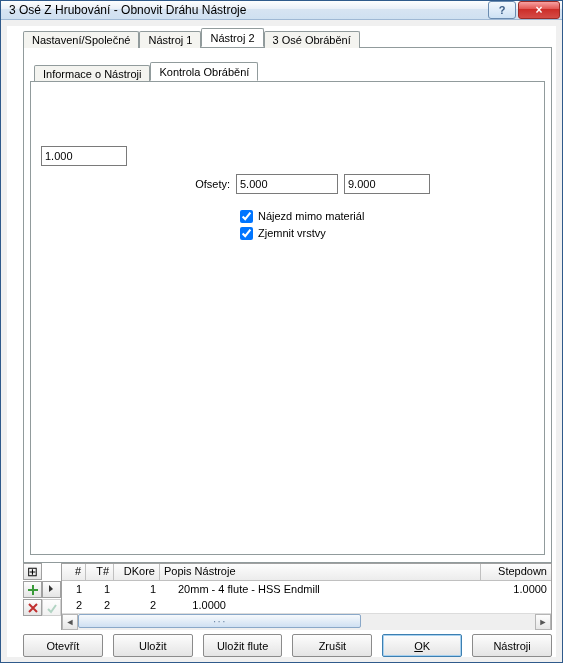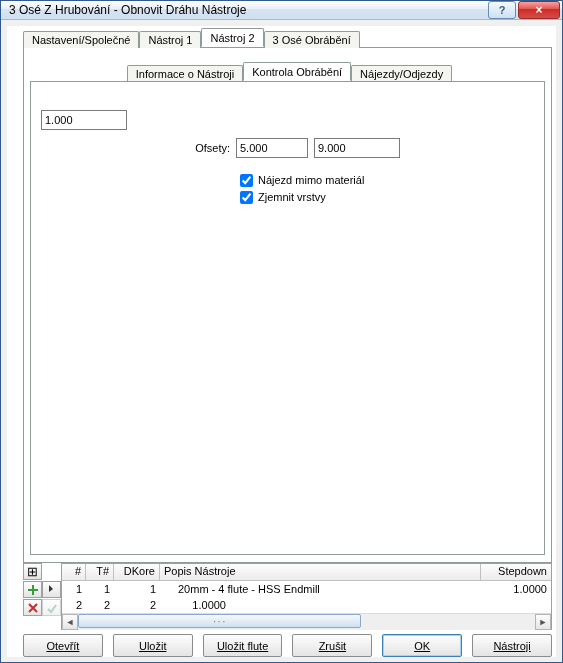--- a/index.html
+++ b/index.html
@@ -69,21 +69,21 @@
     border: none;
     padding-left: 12px;
   }
 
   .tabstrip {
     display: flex;
     align-items: flex-end;
     height: 21px;
     margin-left: 4px;
   }
-  .tabstrip.secondary { margin-top: 6px; justify-content: center; }
+  .tabstrip.secondary { margin-top: 6px; }
   .tab {
     border: 1px solid #919b9c;
     border-bottom: none;
     background: #f4f4f0;
     padding: 2px 8px;
     margin-right: 0px;
     border-top-left-radius: 2px;
     border-top-right-radius: 2px;
     position: relative;
     top: 1px;
@@ -218,21 +218,20 @@
     border-radius:2px;
     display:flex;align-items:center;justify-content:center;
     color:#6a84a3; letter-spacing:1px;
   }
 
   .bottombar {
     display: flex;
     justify-content: flex-start;
     gap: 8px;
     margin: 2px 4px 0 4px;
-    text-decoration: underline;
   }
   .bottombar .btn {
     flex:1;
     max-width: 90px;
     height: 23px;
     border: 1px solid #8b8b8b;
     background: linear-gradient(#fdfdfd,#e4e4e4);
     display:flex; align-items:center; justify-content:center;
     margin-right: 0px;
     font-size: 11px;
@@ -264,34 +263,33 @@
       <div class="tab"><span>Nástroj 1</span></div>
       <div class="tab active"><span>Nástroj 2</span></div>
       <div class="tab"><span>3 Osé Obrábění</span></div>
     </div>
 
     <div class="outerpanel">
 
       <div class="tabstrip secondary">
         <div class="tab"><span>Informace o Nástroji</span></div>
         <div class="tab active"><span>Kontrola Obrábění</span></div>
-        <div class="tab"><span>Nájezdy/Odjezdy</span></div>
       </div>
 
       <div class="innerpanel">
 
         <div style="height:18px"></div>
 
         <div class="formrow">
-          <input type="text" style="width: 86px;" value="1.000">
+          <input type="text" style="width: 86px; margin-top: 36px;" value="1.000">
         </div>
 
         <div class="formrow">
           <div class="lbl">Ofsety:</div>
-          <input type="text" style="width: 72px;" value="5.000">
+          <input type="text" style="width: 102px;" value="5.000">
           <div style="width:6px"></div>
           <input type="text" style="width: 86px;" value="9.000">
         </div>
 
         <div style="height:8px"></div>
 
         <div class="chkrow">
           <input type="checkbox" checked="" style="">
           <span>Nájezd mimo materiál</span>
         </div>

